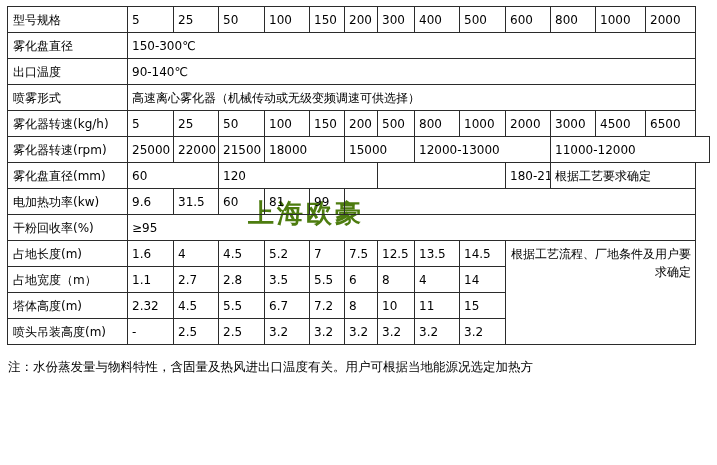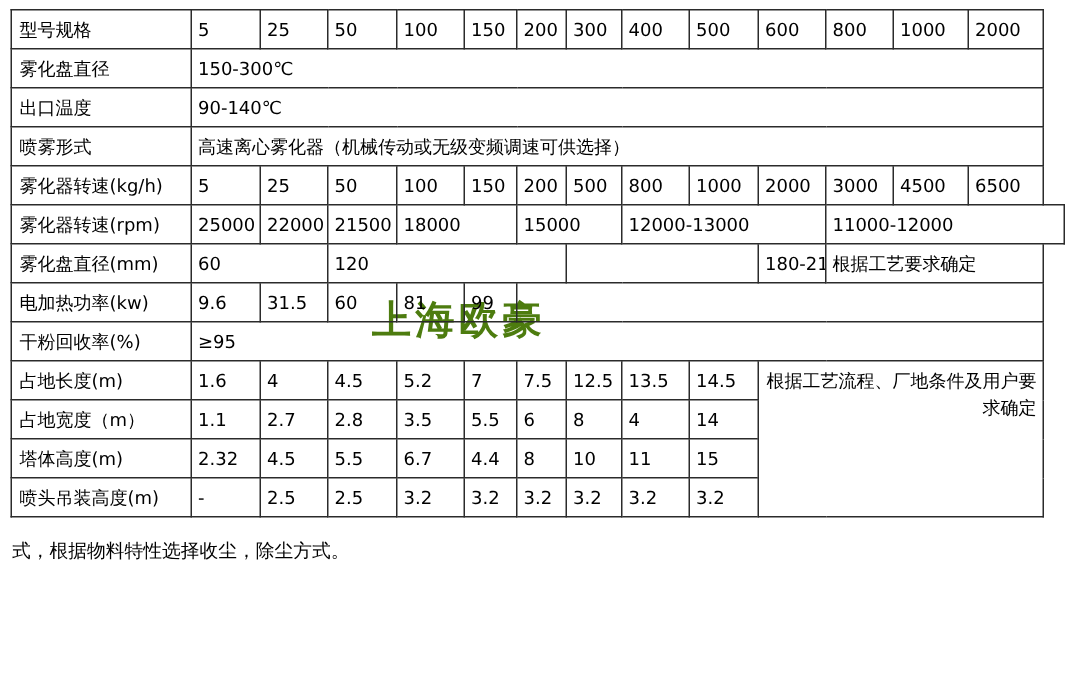--- a/index.html
+++ b/index.html
@@ -182,21 +182,21 @@
         <td>8</td>
         <td>4</td>
         <td>14</td>
       </tr>
       <tr>
         <td class="label">塔体高度(m)</td>
         <td>2.32</td>
         <td>4.5</td>
         <td>5.5</td>
         <td>6.7</td>
-        <td>4.4</td>
+        <td>7.2</td>
         <td>8</td>
         <td>10</td>
         <td>11</td>
         <td>15</td>
       </tr>
       <tr>
         <td class="label">喷头吊装高度(m)</td>
         <td>-</td>
         <td>2.5</td>
         <td>2.5</td>
@@ -204,14 +204,14 @@
         <td>3.2</td>
         <td>3.2</td>
         <td>3.2</td>
         <td>3.2</td>
         <td>3.2</td>
       </tr>
     </tbody>
 </table>
 
 <div class="note">
-  <div>式，根据物料特性选择收尘，除尘方式。</div>
+  <div>注：水份蒸发量与物料特性，含固量及热风进出口温度有关。用户可根据当地能源况选定加热方</div>
 </div>
 
 </body></html>

